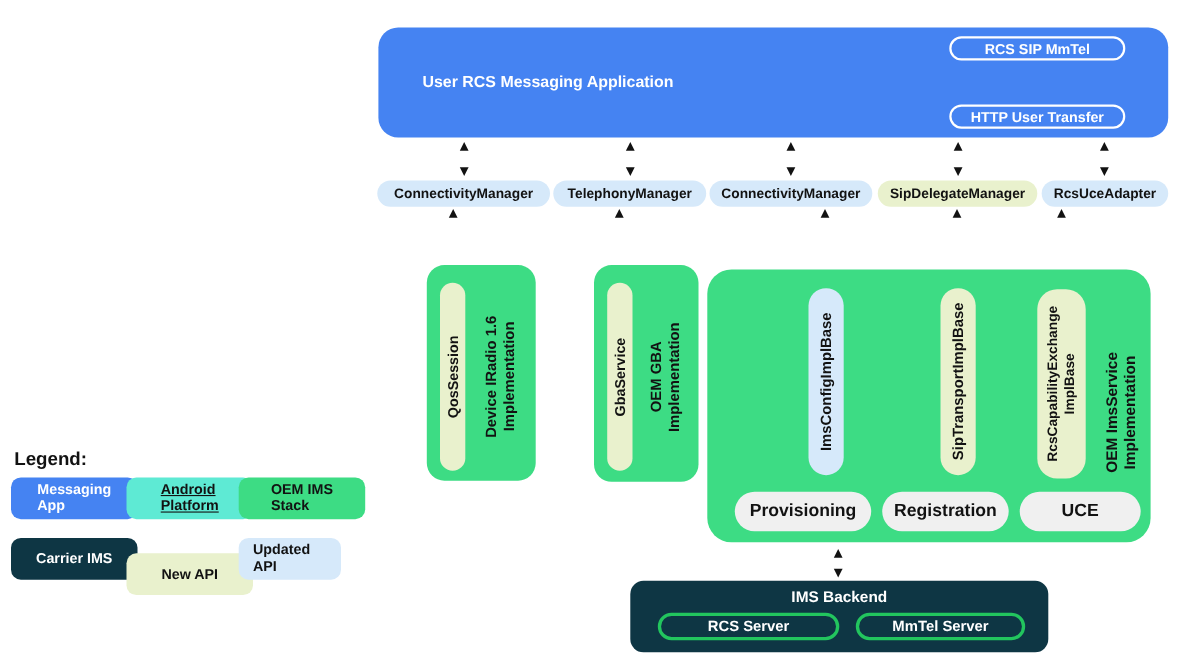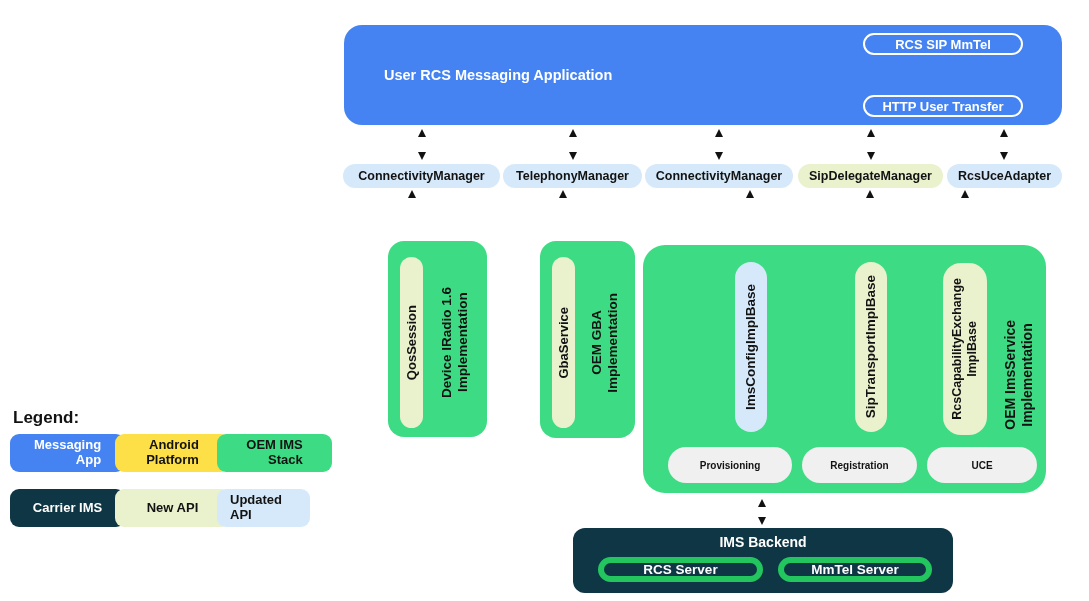--- a/index.html
+++ b/index.html
@@ -27,37 +27,37 @@
              font-size:15px;font-weight:700;color:#0A0A0A;}
 
   
   .green-box{background:#3DDC84;border-radius:16px;}
   .vpill{position:absolute;border-radius:14px;display:flex;align-items:center;justify-content:center;}
   .vtext{writing-mode:vertical-rl;transform:rotate(180deg);white-space:pre-line;text-align:center;
          font-weight:700;color:#121212;line-height:1.2;}
 
   
   .fn-pill{position:absolute;top:202px;height:36px;background:#F0F0F0;border-radius:18px;
-           font-size:10px;font-weight:700;display:flex;align-items:center;justify-content:center;}
+           font-size:16px;font-weight:700;display:flex;align-items:center;justify-content:center;}
 
   
   .backend{left:573px;top:528px;width:380px;height:65px;background:#0E3644;border-radius:12px;}
   .backend-title{position:absolute;left:0;top:6px;width:100%;text-align:center;color:#fff;
                  font-size:14px;font-weight:700;}
-  .server-pill{position:absolute;top:29px;height:25px;border:6px solid #22c55e;border-radius:14px;
+  .server-pill{position:absolute;top:29px;height:25px;border:3px solid #22c55e;border-radius:14px;
                color:#fff;font-size:13.5px;font-weight:700;display:flex;align-items:center;
                justify-content:center;box-sizing:border-box;}
 
   
   .legend-title{left:13px;top:408px;font-size:17px;font-weight:700;}
   .lg{position:absolute;width:115px;height:38px;border-radius:9px;font-size:13px;font-weight:700;
-      display:flex;align-items:center;justify-content:center;text-align:right;
+      display:flex;align-items:center;justify-content:center;text-align:left;
       white-space:pre-line;line-height:1.15;}
   .lg-blue{background:#4583F2;color:#fff;}
-  .lg-orange{background:#fde047;color:#121212;}
+  .lg-orange{background:#5eead4;color:#121212;text-decoration:underline;}
   .lg-green{background:#3DDC84;color:#121212;}
   .lg-navy{background:#0E3644;color:#fff;}
   .lg-left{justify-content:flex-start;padding-left:13px;width:80px;text-align:left;}
 
   
   .arr{position:absolute;width:0;height:0;border-left:4.5px solid transparent;
        border-right:4.5px solid transparent;}
   .arr.up{border-bottom:8px solid #121212;}
   .arr.down{border-top:8px solid #121212;}
 </style>
@@ -152,17 +152,17 @@
   </div>
 
   <div class="abs legend-title">Legend:</div>
   <div class="lg lg-blue" style="left:10px;top:434px">Messaging
 App</div>
   <div class="lg lg-orange" style="left:115px;top:434px">Android
 Platform</div>
   <div class="lg lg-green" style="left:217px;top:434px">OEM IMS
 Stack</div>
   <div class="lg lg-navy" style="left:10px;top:489px">Carrier IMS</div>
-  <div class="lg api-new" style="left:115px;top:489px">New API</div>
+  <div class="lg api-new" style="left:115px;top:503px">New API</div>
   <div class="lg api-updated lg-left" style="left:217px;top:489px">Updated
 API</div>
 
 </div>
 
 </body></html>

